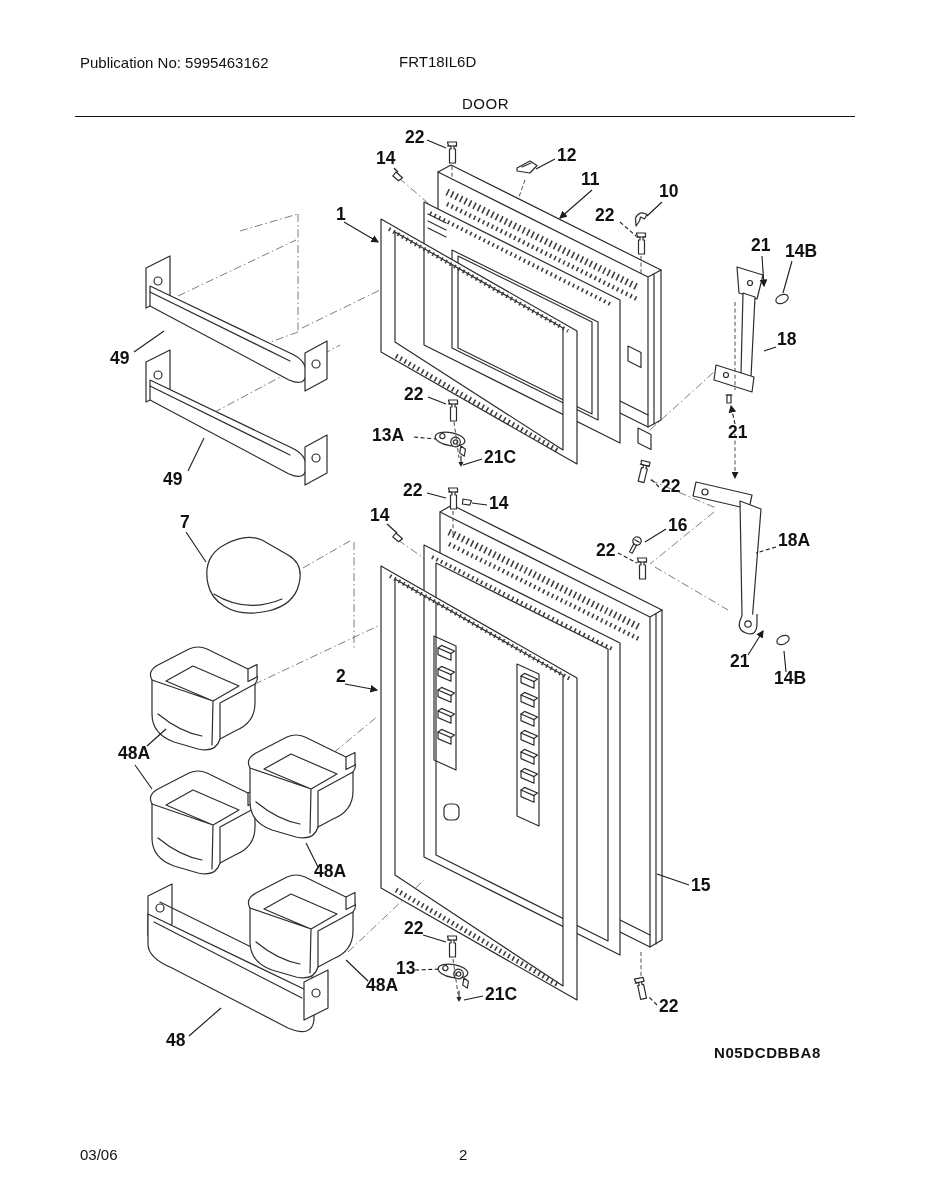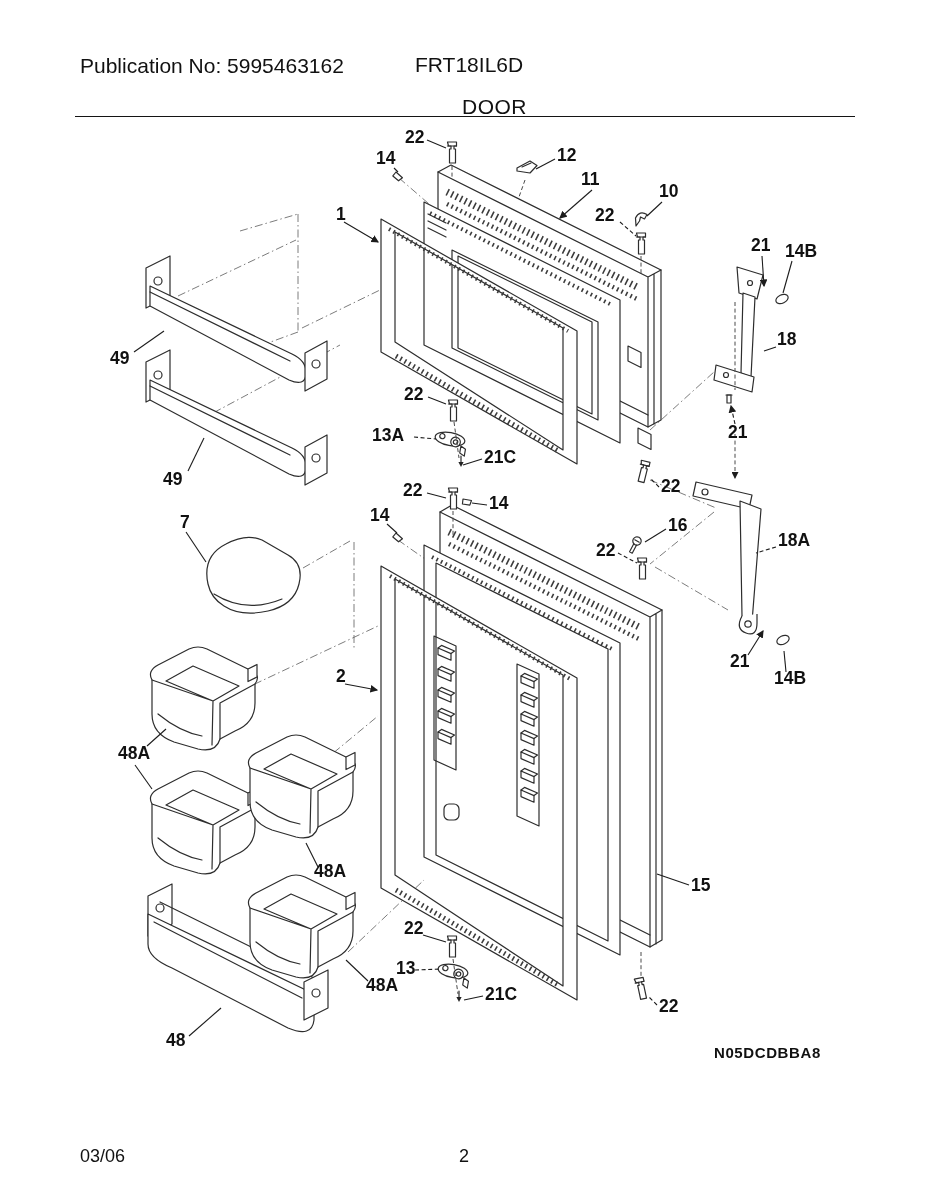--- a/index.html
+++ b/index.html
@@ -1,23 +1,23 @@
 <!DOCTYPE html>
 <html><head>
 <meta charset="utf-8">
 <style>
   html,body{margin:0;padding:0;background:#fff;}
   .page{position:relative;width:927px;height:1200px;background:#ffffff;overflow:hidden;
         font-family:"Liberation Sans",sans-serif;color:#111;}
-  .hdr{position:absolute;font-size:21px;white-space:nowrap;}
+  .hdr{position:absolute;font-size:15px;white-space:nowrap;}
   .pubno{left:80px;top:54px;}
-  .model{left:399px;top:53px;margin-left:16px;}
+  .model{left:399px;top:53px;}
   .sect{left:462px;top:95px;letter-spacing:0.5px;}
   .rule{position:absolute;left:75px;top:116px;width:780px;height:0;border-top:1.6px solid #141414;}
-  .ftr{position:absolute;font-size:18px;white-space:nowrap;}
+  .ftr{position:absolute;font-size:15px;white-space:nowrap;}
   .fdate{left:80px;top:1146px;}
   .fpage{left:459px;top:1146px;}
   svg.art{position:absolute;left:0;top:0;}
   .ln{fill:none;stroke:#2d2d2d;stroke-width:1.2;stroke-linejoin:round;stroke-linecap:round;}
   .fc{fill:#ffffff;stroke:#2d2d2d;stroke-width:1.2;stroke-linejoin:round;}
   .hatch{fill:none;stroke:#3c3c3c;stroke-dasharray:1.6 3.4;}
   .phantom{fill:none;stroke:#6d6d6d;stroke-width:0.9;stroke-dasharray:8 3 1.5 3;}
   .axis{fill:none;stroke:#4a4a4a;stroke-width:1;stroke-dasharray:4 2.6;}
   .leader{stroke:#1c1c1c;stroke-width:1.1;fill:none;}
   .leader.dashed{stroke-dasharray:4 2.6;}

